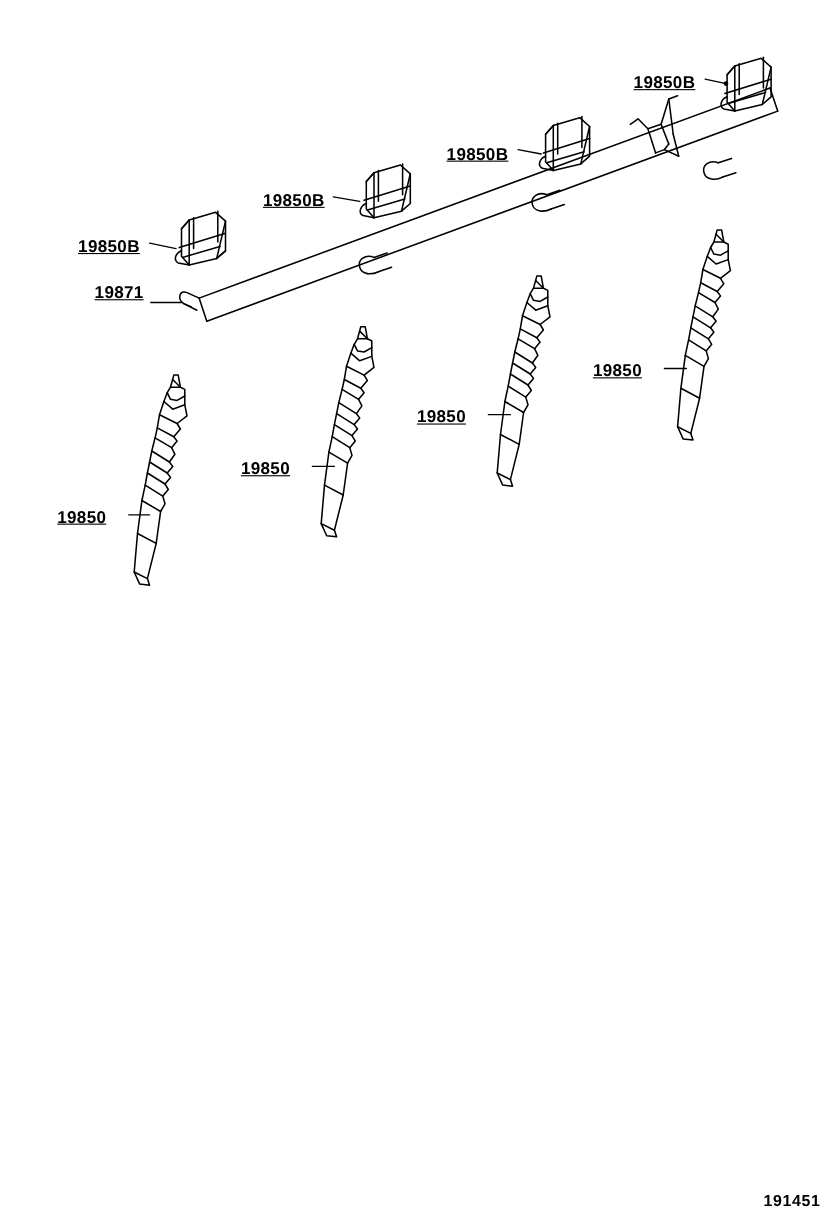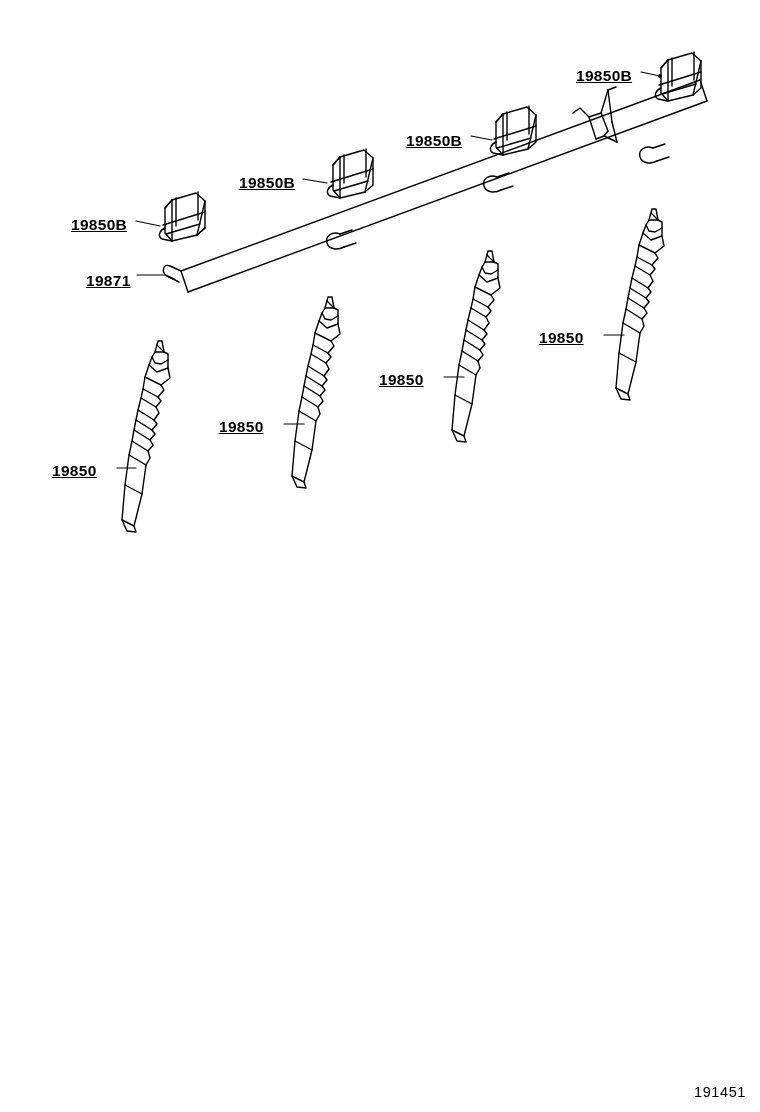--- a/index.html
+++ b/index.html
@@ -33,21 +33,21 @@
     color: #000000;
     white-space: nowrap;
     text-decoration: underline;
   }
   #figure-number {
     position: absolute;
     right: 14px;
     bottom: 12px;
     font-family: "Liberation Sans", sans-serif;
     font-size: 14.5px;
-    font-weight: normal;
+    font-weight: bold;
     letter-spacing: 0.6px;
     color: #000000;
   }
 </style>
 </head>
 <body>
 
 <div id="page">
 
   <svg id="diagram-svg" viewBox="0 0 760 1112" xmlns="http://www.w3.org/2000/svg">
@@ -221,21 +221,21 @@
       <g fill="#000000" stroke="none">
         <circle cx="660" cy="76" r="2.1"></circle>
       </g>
     </g>
   </svg>
 
   <div class="callout" style="left:71px; top:216px;">19850B</div>
   <div class="callout" style="left:239px; top:174px;">19850B</div>
   <div class="callout" style="left:406px; top:132px;">19850B</div>
   <div class="callout" style="left:576px; top:67px;">19850B</div>
-  <div class="callout" style="left:86px; top:272px;">19871</div>
+  <div class="callout" style="left:86px; top:258px;">19871</div>
   <div class="callout" style="left:52px; top:462px;">19850</div>
   <div class="callout" style="left:219px; top:418px;">19850</div>
   <div class="callout" style="left:379px; top:371px;">19850</div>
   <div class="callout" style="left:539px; top:329px;">19850</div>
 
   <div id="figure-number">191451</div>
 
 </div>
 
 </body></html>

